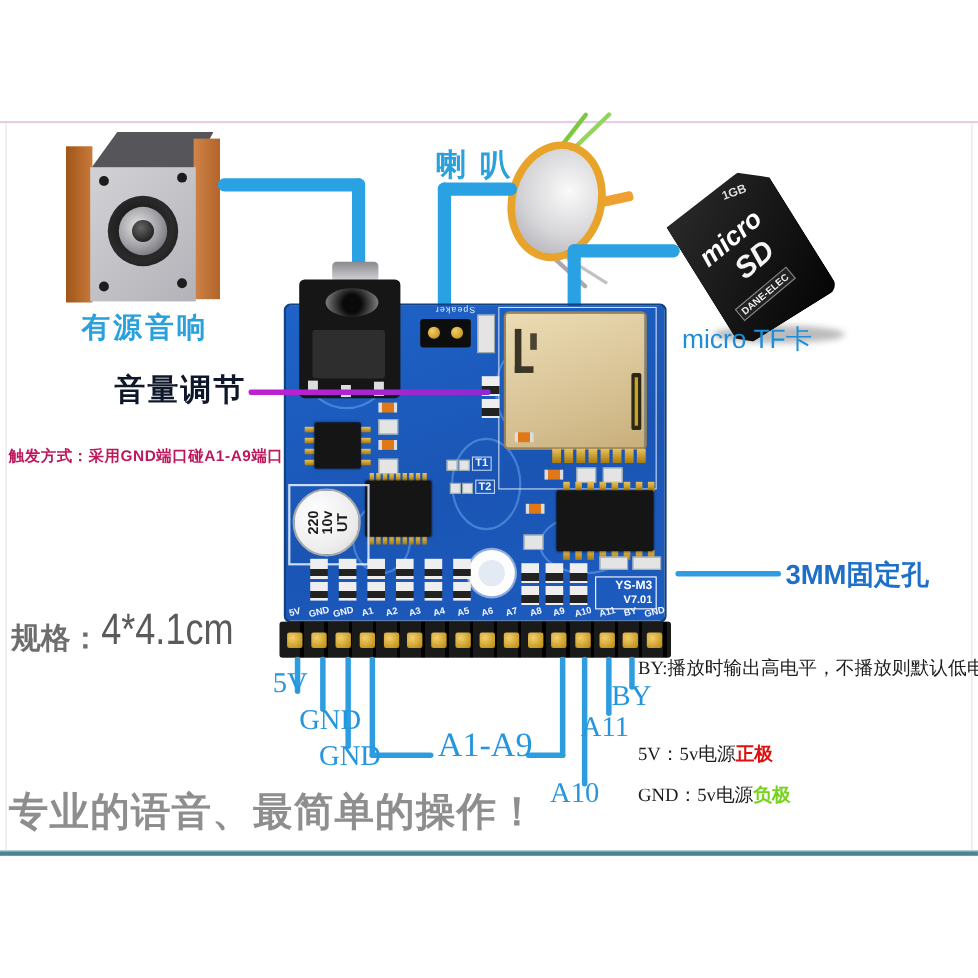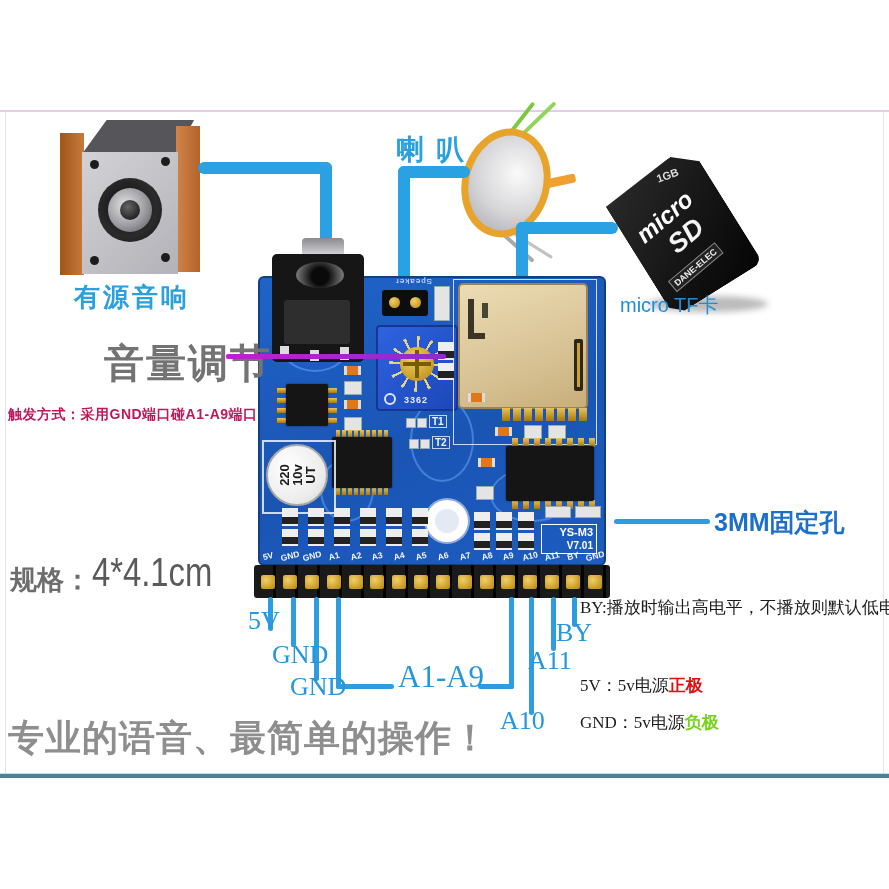--- a/index.html
+++ b/index.html
@@ -112,21 +112,21 @@
   <div class="cline" style="left:516px;top:222px;width:102px;height:12px;"></div>
   <div class="cline" style="left:516px;top:222px;width:12px;height:70px;"></div>
 
   <div class="abs sd-shadow"></div>
   <div class="abs sdcard">
     <div style="position:absolute;left:58px;top:8px;color:#ddd;font-size:11px;font-weight:bold;transform:rotate(12deg);">1GB</div>
     <div style="position:absolute;left:12px;top:34px;color:#fff;font-size:24px;font-weight:bold;font-style:italic;transform:rotate(-8deg);">micro</div>
     <div style="position:absolute;left:34px;top:60px;color:#f4f4f4;font-size:27px;font-weight:bold;font-style:italic;transform:rotate(-8deg);">SD</div>
     <div style="position:absolute;left:14px;top:100px;color:#eee;font-size:9px;font-weight:bold;border:1px solid #888;padding:1px 3px;transform:rotate(-8deg);background:#222;">DANE-ELEC</div>
   </div>
-  <div class="blue-label" style="left:620px;top:292px;font-size:20px;color:#1e8ed8;font-weight:normal;">micro TF卡</div>
+  <div class="blue-label" style="left:620px;top:292px;font-size:24px;color:#1e8ed8;font-weight:normal;">micro TF卡</div>
 
   <div class="abs board">
     <div class="trace" style="left:18px;top:30px;width:70px;height:60px;"></div>
     <div class="trace" style="left:150px;top:120px;width:60px;height:80px;"></div>
     <div class="trace" style="left:230px;top:190px;width:80px;height:50px;"></div>
     <div class="trace" style="left:60px;top:180px;width:50px;height:60px;"></div>
     <div class="trace" style="left:190px;top:40px;width:40px;height:70px;"></div>
   </div>
 
   <div class="abs" style="left:302px;top:238px;width:42px;height:18px;border-radius:4px;background:linear-gradient(#8a8a8e,#d8d8dc);"></div>
@@ -138,29 +138,20 @@
     <div style="position:absolute;left:68px;top:93px;width:9px;height:13px;background:#ddd;"></div>
   </div>
 
   <div class="abs" style="left:388px;top:277px;width:44px;color:#e8f0ff;font-size:8px;transform:rotate(180deg);letter-spacing:1px;">Speaker</div>
   <div class="abs" style="left:382px;top:290px;width:46px;height:26px;background:#0d0d0d;border-radius:3px;">
     <div class="gold" style="position:absolute;left:7px;top:7px;width:11px;height:11px;border-radius:50%;"></div>
     <div class="gold" style="position:absolute;left:28px;top:7px;width:11px;height:11px;border-radius:50%;"></div>
   </div>
   <div class="wchip" style="left:434px;top:286px;width:14px;height:33px;"></div>
 
-  <div class="abs" style="left:376px;top:325px;width:82px;height:86px;border-radius:4px;border:2px solid #16368f;box-sizing:border-box;background:linear-gradient(135deg,#2e63e0,#1c47b8);">
-    <div style="position:absolute;left:11px;top:9px;width:56px;height:56px;border-radius:50%;background:repeating-conic-gradient(rgba(240,216,130,.95) 0deg 6deg,rgba(0,0,0,0) 6deg 30deg);"></div>
-    <div style="position:absolute;left:22px;top:20px;width:34px;height:34px;border-radius:50%;background:radial-gradient(circle at 40% 35%,#f0cf62,#b8860b);">
-      <div style="position:absolute;left:15px;top:3px;width:4px;height:28px;background:#7a5c08;"></div>
-      <div style="position:absolute;left:3px;top:15px;width:28px;height:4px;background:#7a5c08;"></div>
-    </div>
-    <div style="position:absolute;left:6px;top:66px;width:8px;height:8px;border:2px solid #dce6ff;border-radius:50%;"></div>
-    <div style="position:absolute;left:26px;top:68px;color:#e8f0ff;font-size:9px;font-weight:bold;letter-spacing:1px;">3362</div>
-  </div>
 
   <div class="silkbox" style="left:453px;top:279px;width:142px;height:164px;"></div>
   <div class="abs" style="left:458px;top:283px;width:130px;height:126px;border-radius:5px;border:2px solid #9a8354;box-sizing:border-box;background:linear-gradient(160deg,#ecdcb4,#d6c092 65%,#c8ae7a);">
     <div style="position:absolute;left:8px;top:14px;width:6px;height:40px;background:#3a3526;"></div>
     <div style="position:absolute;left:8px;top:48px;width:17px;height:6px;background:#3a3526;"></div>
     <div style="position:absolute;left:22px;top:18px;width:6px;height:15px;background:#4a4432;"></div>
     <div style="position:absolute;left:114px;top:54px;width:9px;height:52px;background:#2c2817;border-radius:2px;">
       <div style="position:absolute;left:3px;top:4px;width:3px;height:44px;background:#c9a227;"></div>
     </div>
   </div>
@@ -310,21 +301,21 @@
     <div class="hdr-pin gold" style="left:436px;"></div>
       <div class="hdr-pin gold" style="left:458px;"></div>
     <div class="hdr-pin gold" style="left:480px;"></div>
       <div class="hdr-pin gold" style="left:501px;"></div>
     <div class="hdr-pin gold" style="left:523px;"></div>
       <div class="hdr-pin gold" style="left:545px;"></div>
     <div class="hdr-pin gold" style="left:566px;"></div>
       <div class="hdr-pin gold" style="left:588px;"></div>
   </div>
 
-  <div class="abs" style="left:104px;top:336px;color:#737373;font-weight:bold;font-size:40px;letter-spacing:2px;">音量调节</div>
+  <div class="abs" style="left:104px;top:336px;color:#0f172a;font-weight:bold;font-size:28px;letter-spacing:2px;">音量调节</div>
   <div class="abs" style="left:226px;top:354px;width:220px;height:5px;background:linear-gradient(90deg,#c21fd0,#8e2bd0);border-radius:2px;"></div>
 
   <div class="trigger" style="left:8px;top:406px;">触发方式：采用GND端口碰A1-A9端口</div>
 
   <div>
     <span class="abs" style="left:10px;top:562px;color:#6d6d6d;font-weight:bold;font-size:27px;">规格：</span>
     <span class="abs" style="left:92px;top:550px;color:#5a5a5a;font-size:40px;transform:scaleX(.82);transform-origin:left;">4*4.1cm</span>
   </div>
 
   <div class="cline-thin" style="left:614px;top:519px;width:96px;height:5px;"></div>

